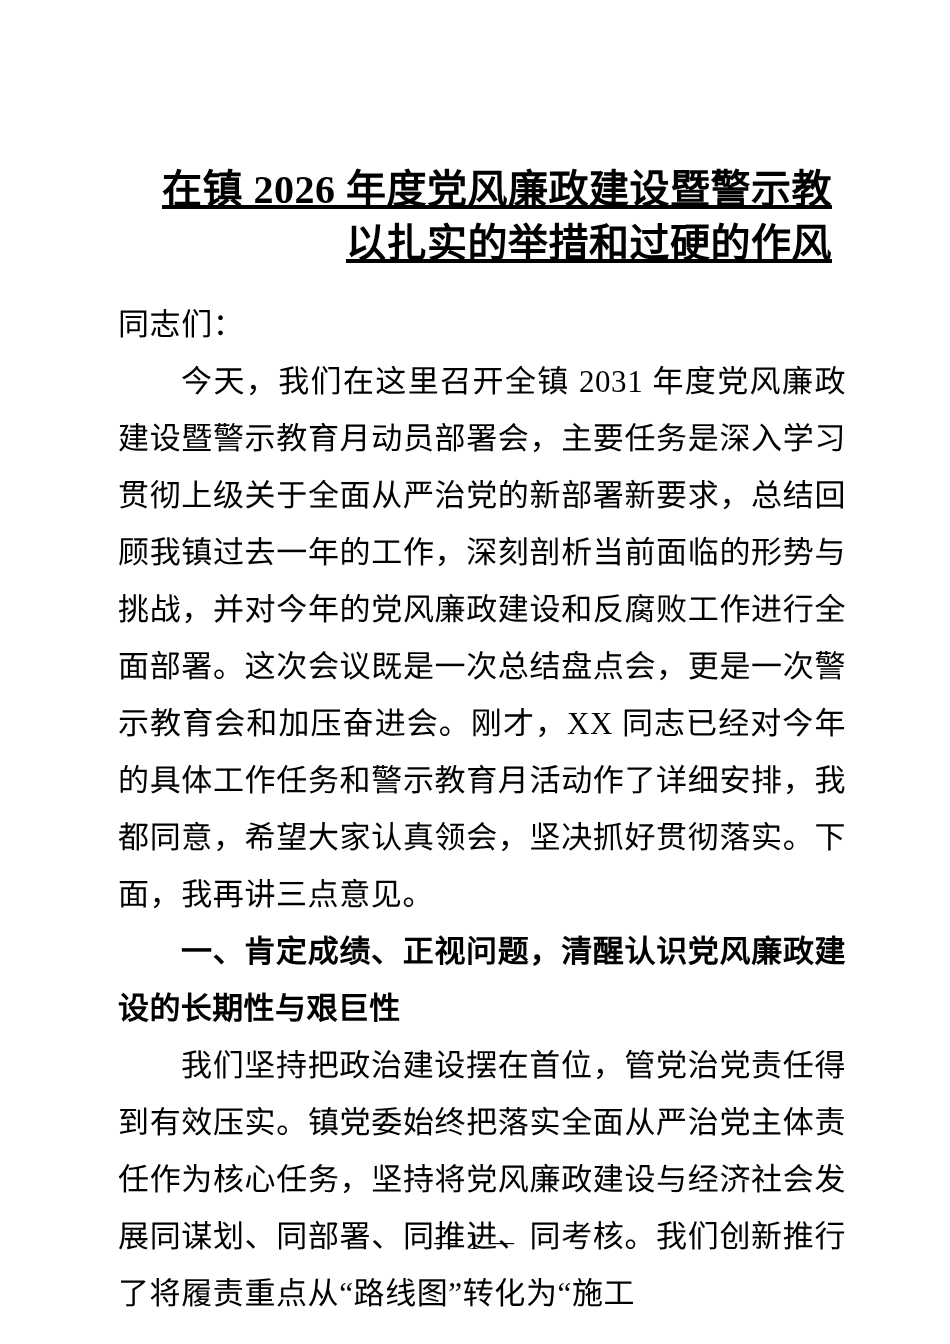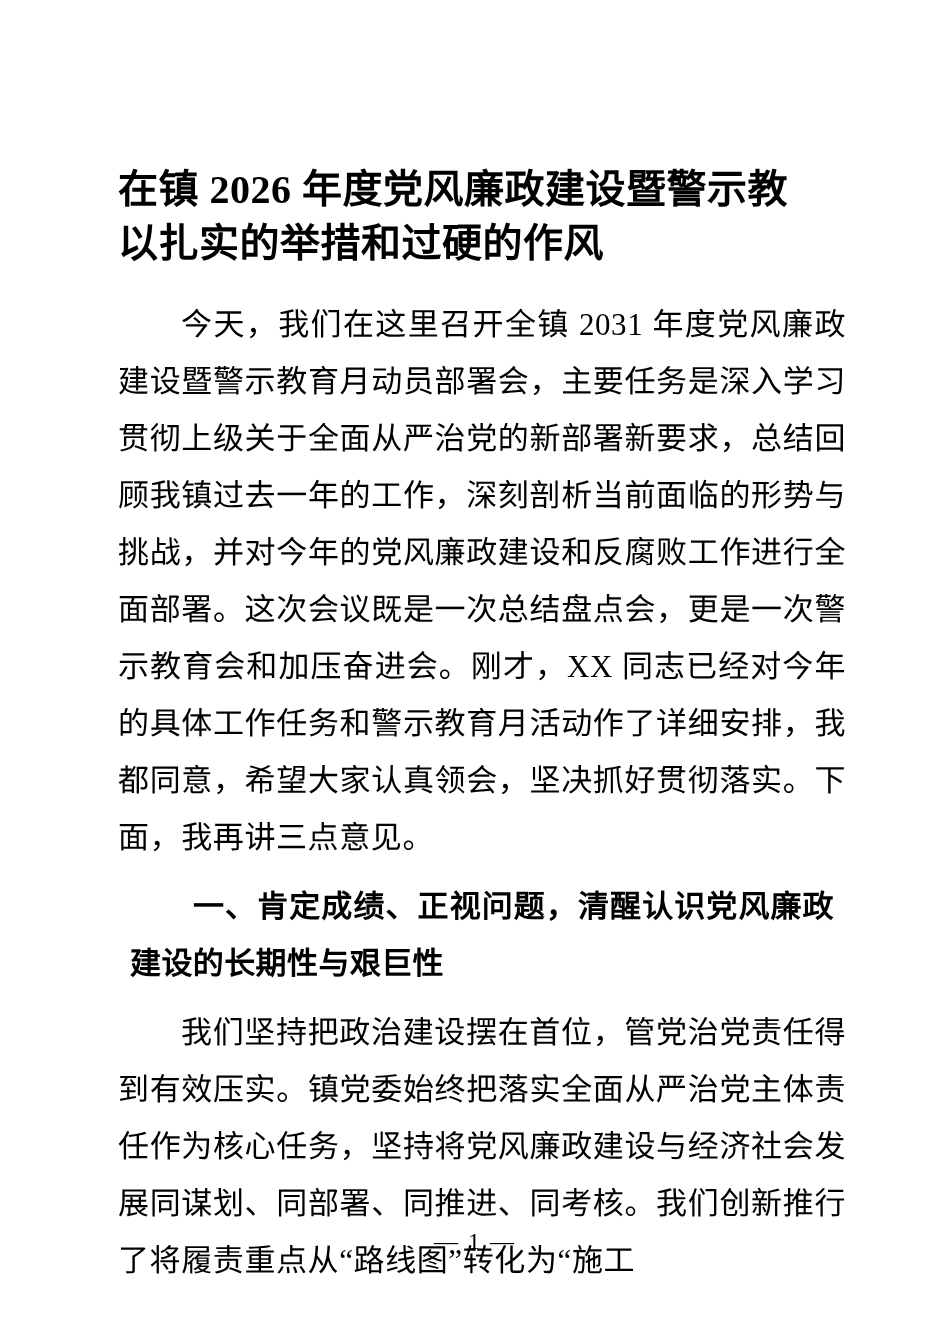--- a/index.html
+++ b/index.html
@@ -19,27 +19,28 @@
     font-family: "Liberation Serif", "DejaVu Serif", serif;
     color: #000000;
   }
 
   
   .doc-title {
     position: absolute;
     left: 118px;
     top: 163px;
     width: 714px;
-    text-align: left;
+    text-align: right;
     font-family: "Liberation Serif", "DejaVu Serif", serif;
     font-weight: 700;
     font-size: 40px;
     line-height: 54px;
     letter-spacing: 0.5px;
     color: #000000;
+    text-decoration: underline;
   }
 
   
   .body-area {
     position: absolute;
     left: 118px;
     top: 296px;
     width: 728px;
   }
 
@@ -66,21 +67,21 @@
   .section-heading {
     font-family: "Liberation Sans", "DejaVu Sans", sans-serif;
     font-weight: 700;
     font-size: 31px;
     line-height: 57px;
     color: #000000;
     text-indent: 63px;
     text-align: justify;
     text-justify: inter-character;
     letter-spacing: 0.4px;
-    margin: 12px;
+    margin: 0;
     word-break: break-all;
   }
 
   
   .page-footer {
     position: absolute;
     left: 0;
     right: 0;
     top: 1228px;
     text-align: center;
@@ -95,20 +96,21 @@
 
 <div class="page">
 
   <div class="doc-title">
     <div>在镇 2026 年度党风廉政建设暨警示教</div>
     <div>以扎实的举措和过硬的作风</div>
   </div>
 
   <div class="body-area">
 
+    <p class="para salutation">同志们：</p>
 
     <p class="para indent">今天，我们在这里召开全镇 2031 年度党风廉政建设暨警示教育月动员部署会，主要任务是深入学习贯彻上级关于全面从严治党的新部署新要求，总结回顾我镇过去一年的工作，深刻剖析当前面临的形势与挑战，并对今年的党风廉政建设和反腐败工作进行全面部署。这次会议既是一次总结盘点会，更是一次警示教育会和加压奋进会。刚才，XX 同志已经对今年的具体工作任务和警示教育月活动作了详细安排，我都同意，希望大家认真领会，坚决抓好贯彻落实。下面，我再讲三点意见。</p>
 
     <p class="section-heading">一、肯定成绩、正视问题，清醒认识党风廉政建设的长期性与艰巨性</p>
 
 
     <p class="para indent">我们坚持把政治建设摆在首位，管党治党责任得到有效压实。镇党委始终把落实全面从严治党主体责任作为核心任务，坚持将党风廉政建设与经济社会发展同谋划、同部署、同推进、同考核。我们创新推行了将履责重点从“路线图”转化为“施工</p>
 
   </div>
 

